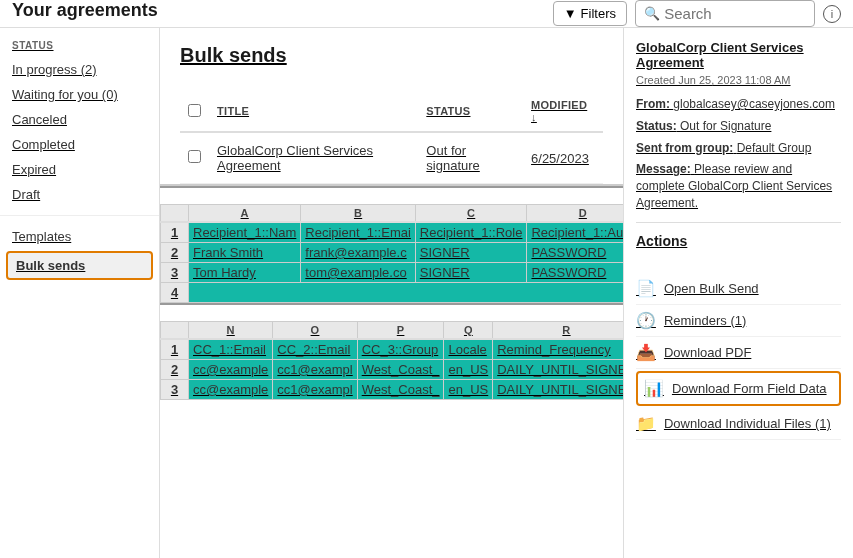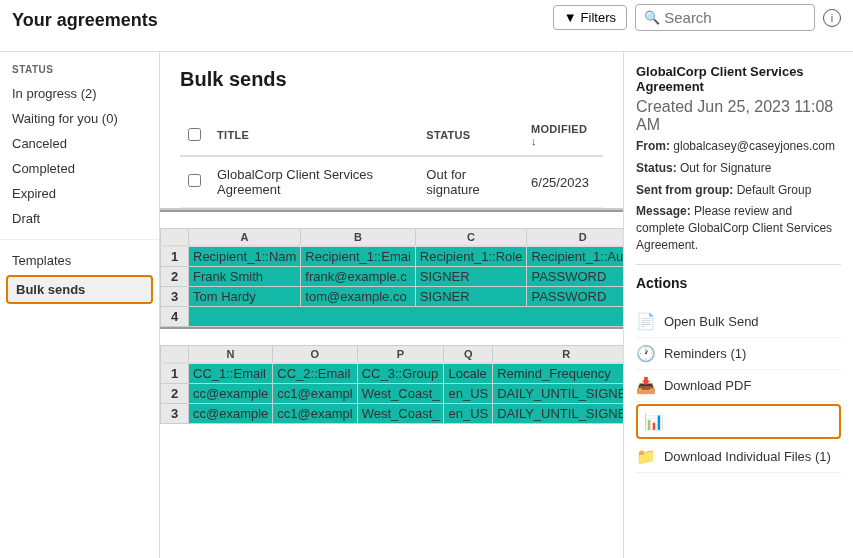--- a/index.html
+++ b/index.html
@@ -1,42 +1,42 @@
 <!DOCTYPE html>
 <html><head>
   <meta charset="utf-8">
   <style>
     * { box-sizing: border-box; margin: 0; padding: 0; }
     body { font-family: Arial, sans-serif; font-size: 13px; background: #f4f4f4; width: 853px; height: 558px; overflow: hidden; display: flex; flex-direction: column; }
 
     
     .top-bar {
-      display: flex; align-items: flex-end; justify-content: space-between;
-      background: #fff; padding: 20px 12px; border-bottom: 1px solid #ddd; height: 52px;
+      display: flex; align-items: flex-start; justify-content: space-between;
+      background: #fff; padding: 0 12px; border-bottom: 1px solid #ddd; height: 28px;
     }
     .top-bar-title { font-size: 18px; font-weight: bold; color: #1a1a1a; }
     .top-bar-controls { display: flex; align-items: center; gap: 8px; }
     .filter-btn {
       display: flex; align-items: center; gap: 4px; border: 1px solid #aaa;
       background: #fff; padding: 4px 10px; border-radius: 4px; cursor: pointer; font-size: 13px;
     }
     .search-box {
       display: flex; align-items: center; border: 1px solid #aaa;
       background: #fff; padding: 4px 8px; border-radius: 4px; width: 180px;
     }
     .search-box input {
       border: none; outline: none; font-size: 15px; width: 140px; background: transparent;
     }
     .info-icon {
       width: 18px; height: 18px; border: 1.5px solid #555; border-radius: 50%;
       display: flex; align-items: center; justify-content: center; font-size: 11px; color: #555; cursor: pointer;
     }
 
     
-    .main-layout { display: flex; flex: 1; overflow: hidden; }
+    .main-layout { display: flex; flex: 1; overflow: hidden; text-decoration: underline; }
 
     
     .sidebar {
       width: 160px; background: #fff; border-right: 1px solid #ddd;
       padding: 12px 0; flex-shrink: 0; display: flex; flex-direction: column;
     }
     .sidebar-section-label {
       font-size: 10px; font-weight: bold; color: #666; padding: 0 12px 6px 12px; letter-spacing: 0.5px;
     }
     .sidebar-item {
@@ -65,25 +65,25 @@
     tbody td { padding: 10px 8px; font-size: 13px; color: #333; }
     .checkbox-col { width: 28px; }
     .checkbox-col input[type="checkbox"] { cursor: pointer; }
 
     
     .detail-panel {
       width: 230px; background: #fff; border-left: 1px solid #ddd;
       flex-shrink: 0; overflow-y: auto; padding: 12px;
     }
     .detail-title { font-size: 13px; font-weight: bold; color: #1a1a1a; margin-bottom: 4px; }
-    .detail-subtitle { font-size: 16px; color: #666; margin-bottom: 4px; }
+    .detail-subtitle { font-size: 11px; color: #666; margin-bottom: 10px; }
     .detail-field { font-size: 12px; color: #333; margin-bottom: 5px; line-height: 1.4; }
     .detail-field strong { font-weight: bold; }
     .detail-divider { height: 1px; background: #ddd; margin: 10px 0; }
-    .actions-title { font-size: 14px; font-weight: bold; color: #1a1a1a; margin-bottom: 15px; }
+    .actions-title { font-size: 14px; font-weight: bold; color: #1a1a1a; margin-bottom: 24px; }
     .action-item {
       display: flex; align-items: center; gap: 8px; padding: 6px 0; cursor: pointer;
       font-size: 13px; color: #333; border-bottom: 1px solid #f0f0f0;
     }
     .action-icon { font-size: 16px; color: #555; flex-shrink: 0; }
     .action-item.highlighted {
       border: 2px solid #e07b00; border-radius: 4px; padding: 6px 6px; margin: 2px 0;
       background: #fff;
     }
 
@@ -288,20 +288,21 @@
     <div class="action-item">
       <span class="action-icon">🕐</span>
       <span>Reminders (1)</span>
     </div>
     <div class="action-item">
       <span class="action-icon">📥</span>
       <span>Download PDF</span>
     </div>
     <div class="action-item highlighted">
       <span class="action-icon">📊</span>
+      <span>Download Form Field Data</span>
     </div>
     <div class="action-item">
       <span class="action-icon">📁</span>
       <span>Download Individual Files (1)</span>
     </div>
   </div>
 
 </div>
 
 </body></html>

